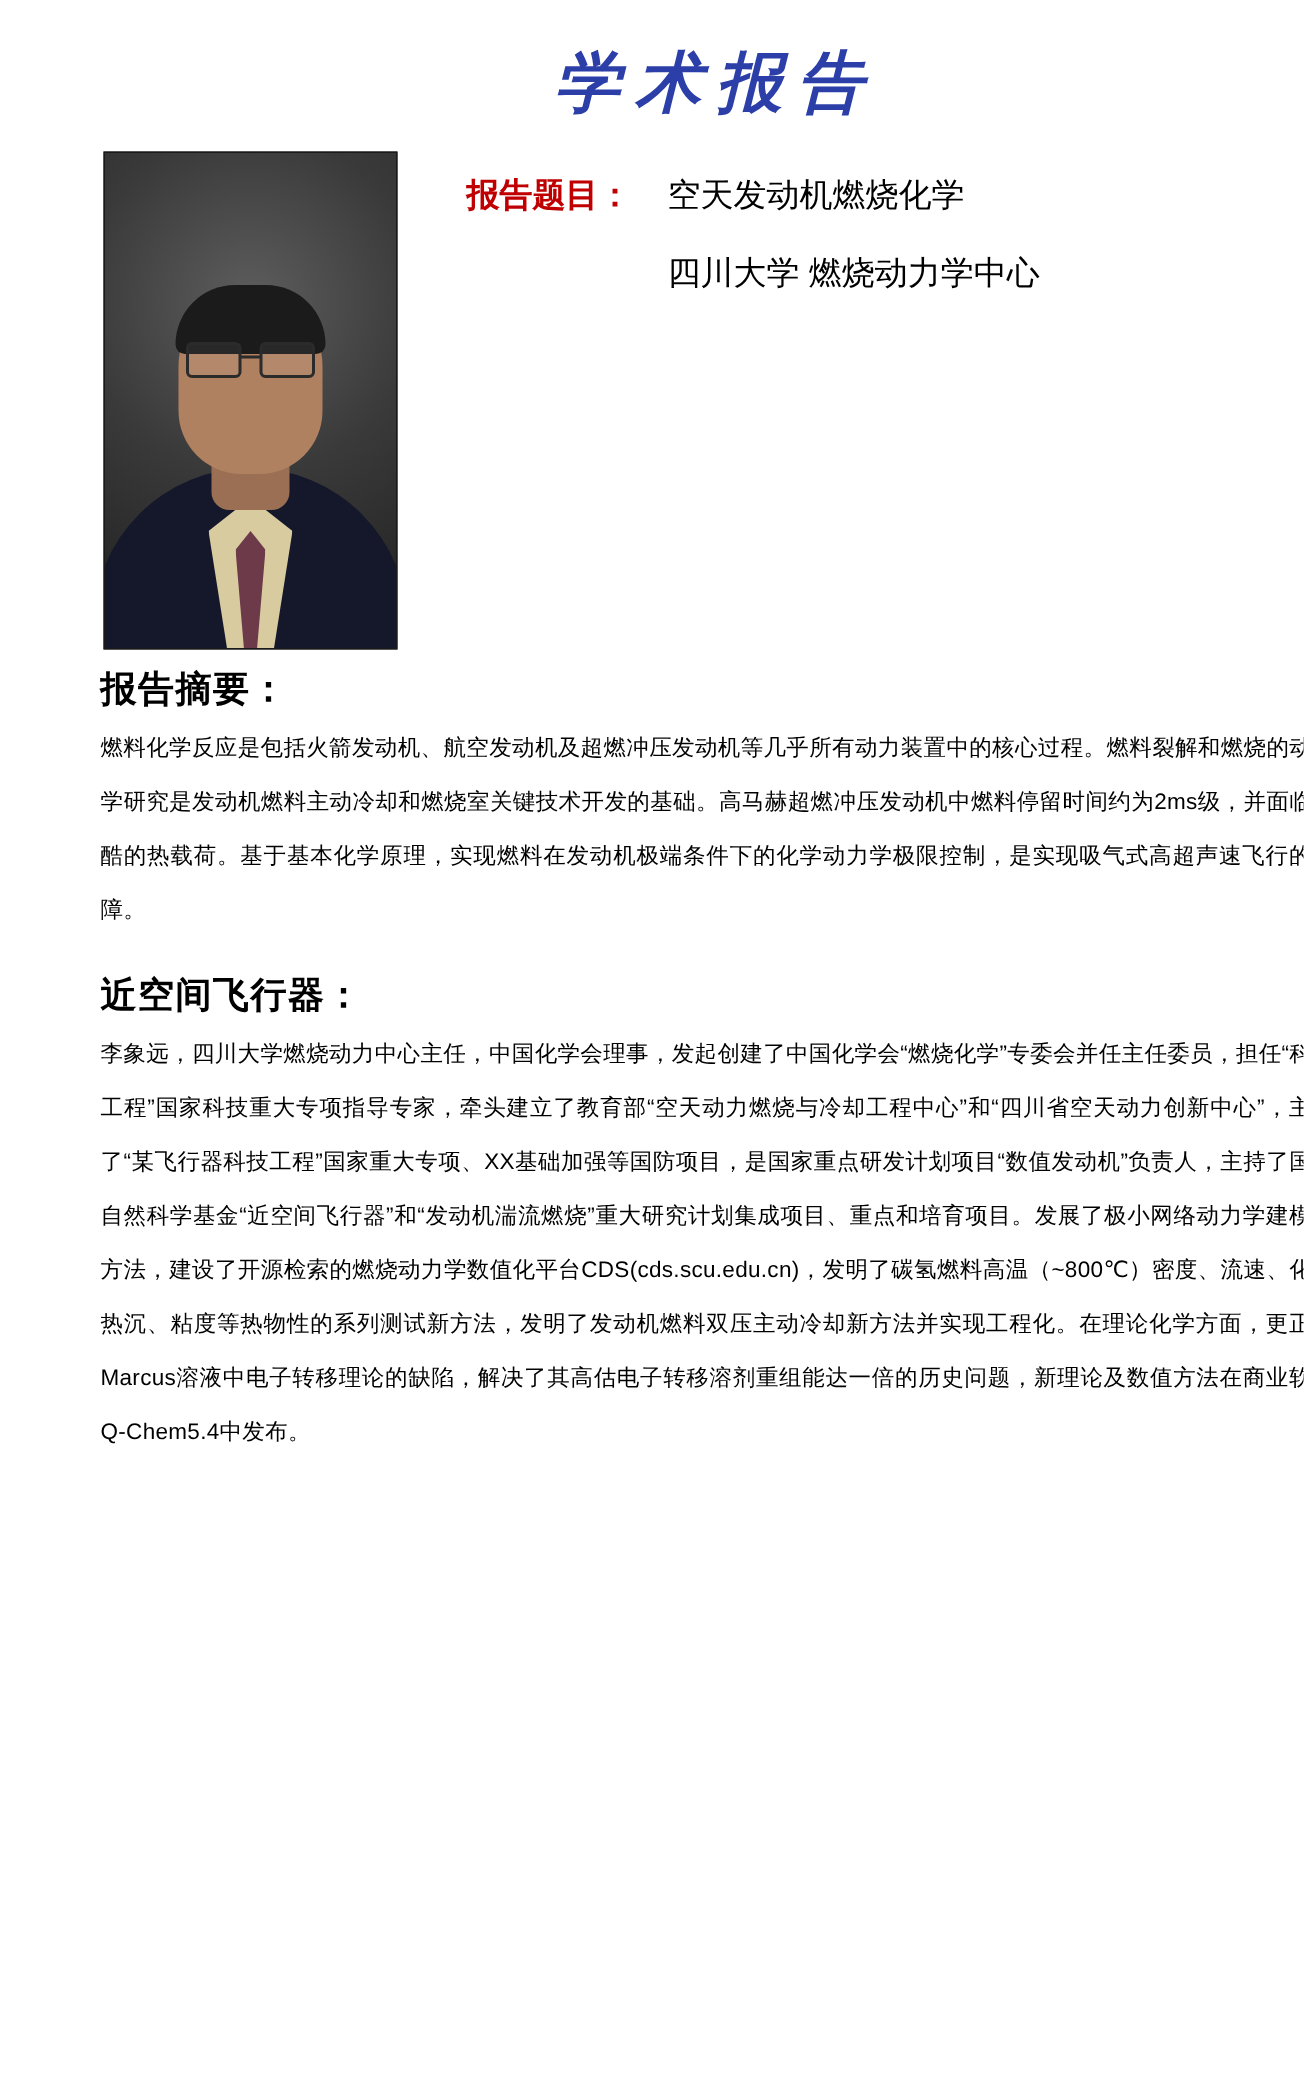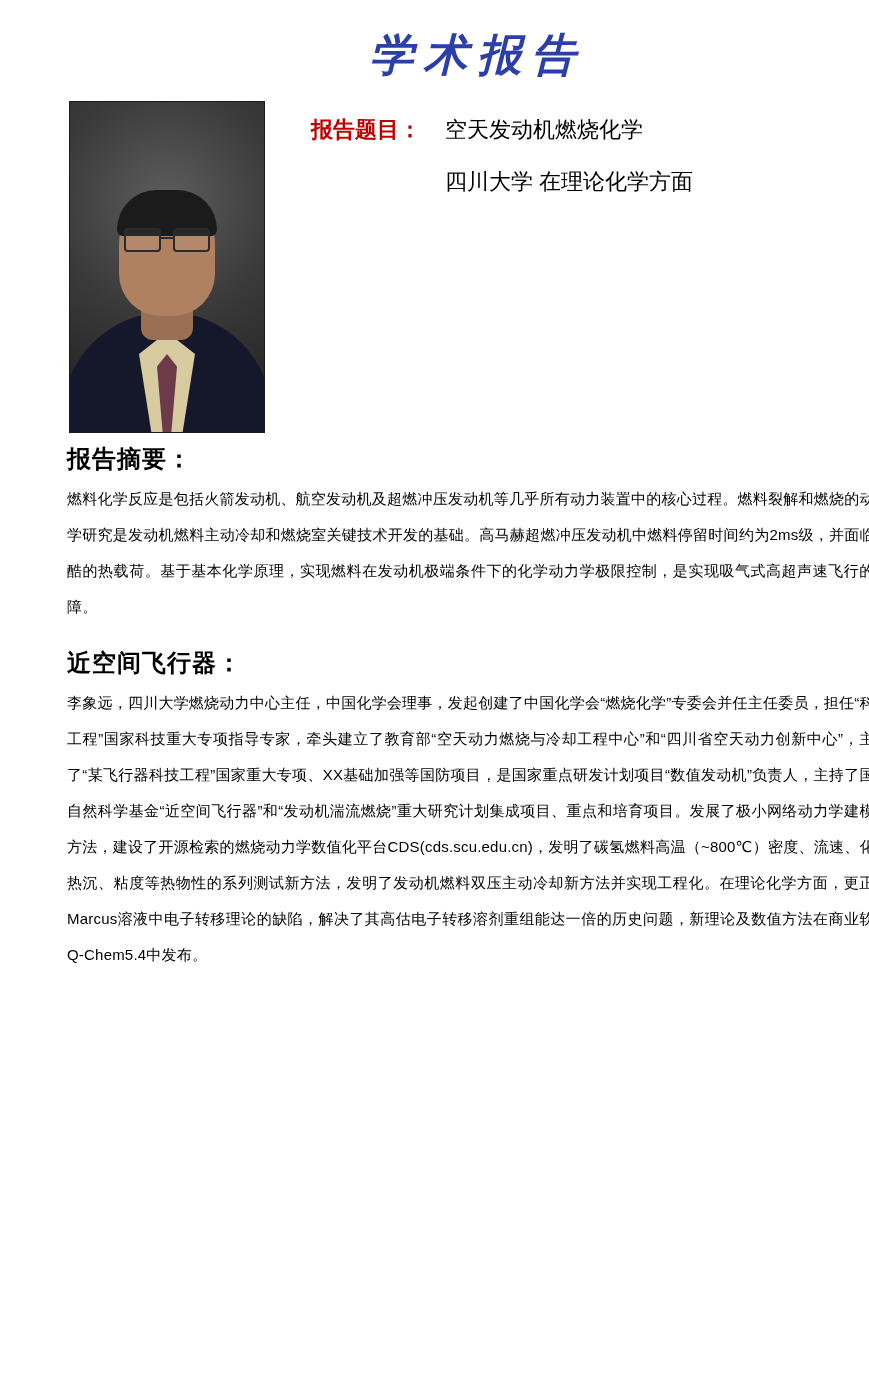--- a/index.html
+++ b/index.html
@@ -210,21 +210,21 @@
     <div class="details">
 
       <div class="row">
         <span class="label">报告题目：</span>
         <span class="value">空天发动机燃烧化学</span>
       </div>
 
 
       <div class="row">
         <span class="label"></span>
-        <span class="value">四川大学 在理论化学方面</span>
+        <span class="value">四川大学 燃烧动力学中心</span>
       </div>
 
 
 
     </div>
   </div>
 
   <div class="section">
     <div class="section-title">报告摘要：</div>
     <p class="body-text">燃料化学反应是包括火箭发动机、航空发动机及超燃冲压发动机等几乎所有动力装置中的核心过程。燃料裂解和燃烧的动力学研究是发动机燃料主动冷却和燃烧室关键技术开发的基础。高马赫超燃冲压发动机中燃料停留时间约为2ms级，并面临严酷的热载荷。基于基本化学原理，实现燃料在发动机极端条件下的化学动力学极限控制，是实现吸气式高超声速飞行的保障。</p>

